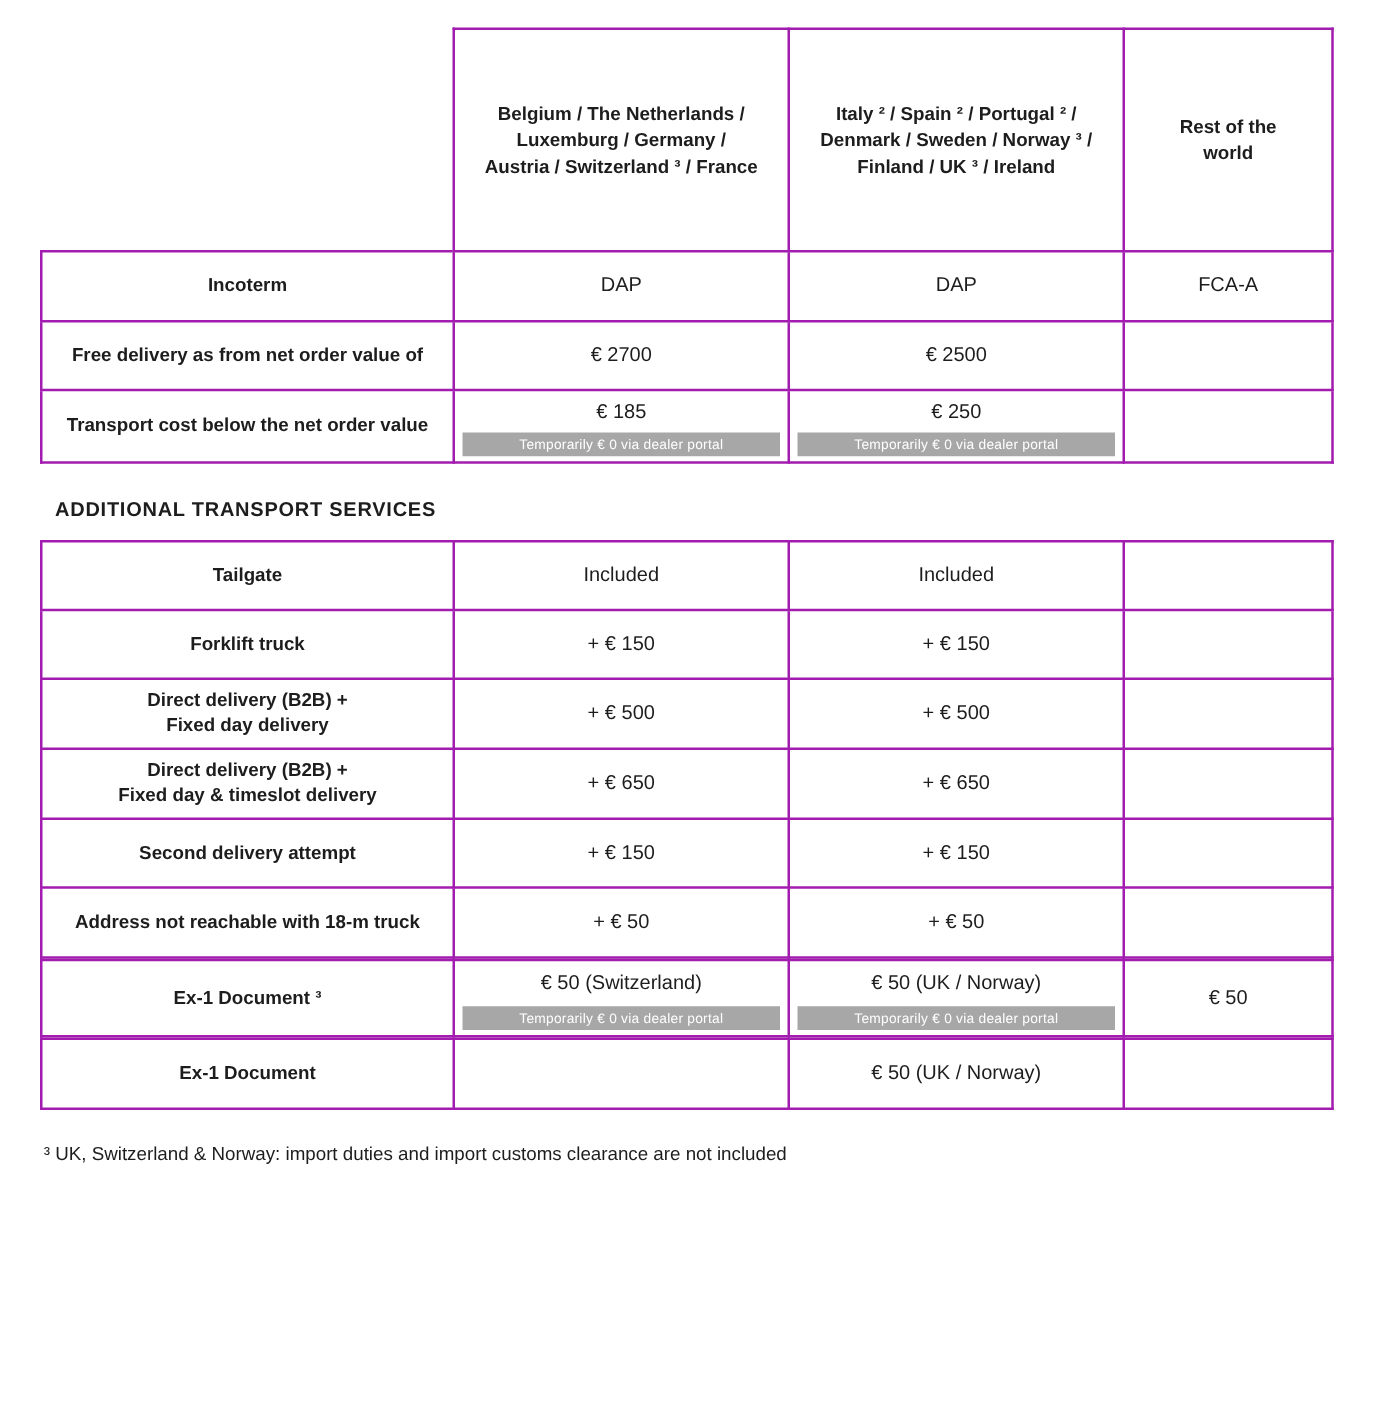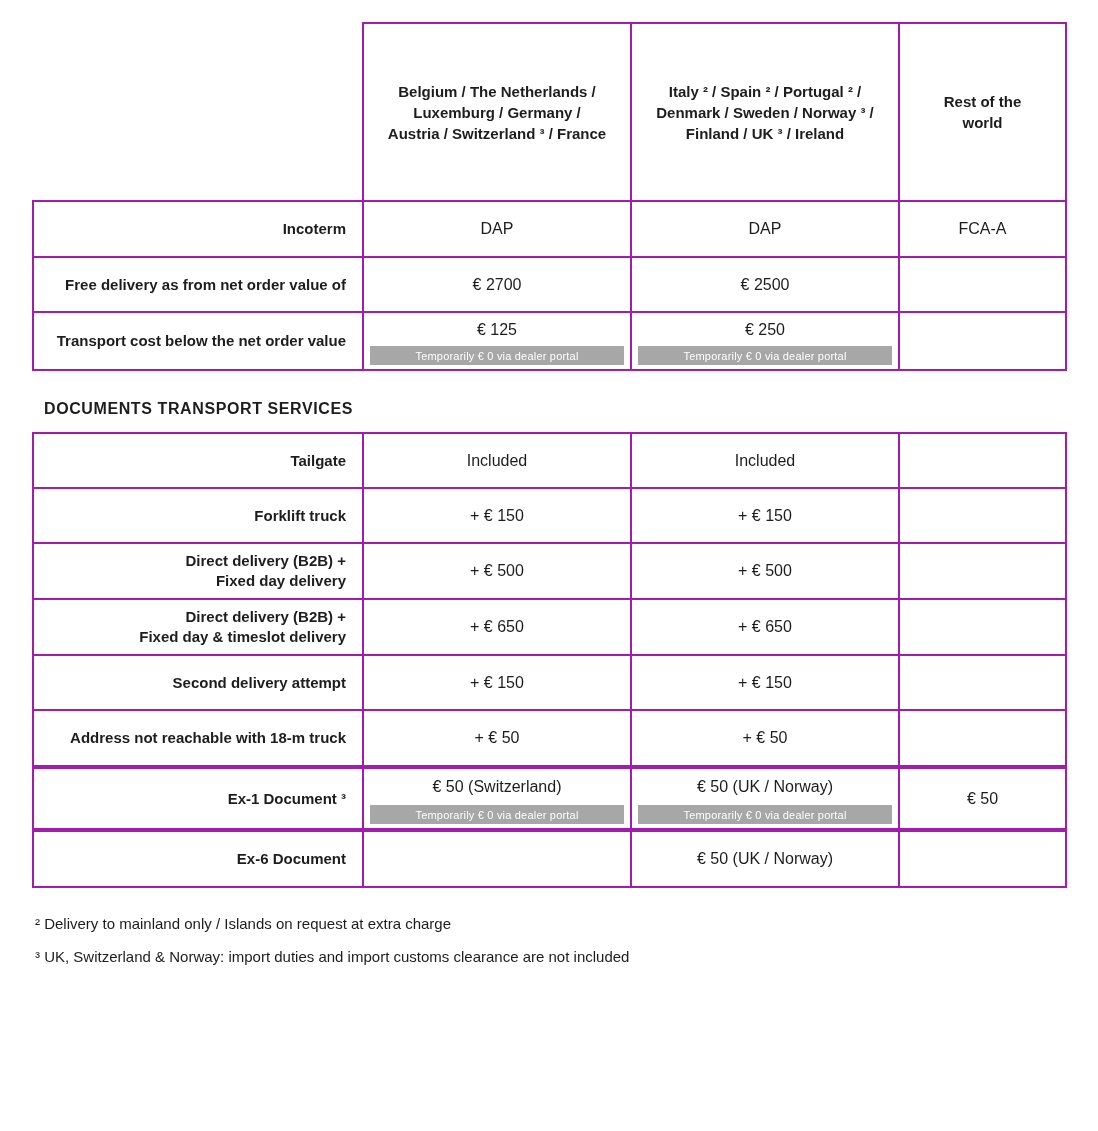--- a/index.html
+++ b/index.html
@@ -26,21 +26,21 @@
     line-height: 21px;
     text-align: center;
     vertical-align: middle;
     padding: 0 22px;
     height: 178px;
   }
   th.rowlabel {
     font-weight: bold;
     font-size: 15px;
     line-height: 20px;
-    text-align: right;
+    text-align: center;
     vertical-align: middle;
     white-space: pre-line;
     padding: 0 16px;
   }
   td.val-cell {
     text-align: center;
     vertical-align: middle;
     font-size: 16px;
     padding: 0;
   }
@@ -114,36 +114,36 @@
     <tr class="h55">
       <th class="rowlabel">Free delivery as from net order value of</th>
       <td class="val-cell">€ 2700</td>
       <td class="val-cell">€ 2500</td>
       <td class="val-cell"></td>
     </tr>
     <tr class="h56">
       <th class="rowlabel">Transport cost below the net order value</th>
       <td class="val-cell has-badge">
         <div class="cellflex">
-          <div class="val">€ 125</div>
+          <div class="val">€ 185</div>
           <div class="badge">Temporarily € 0 via dealer portal</div>
         </div>
       </td>
       <td class="val-cell has-badge">
         <div class="cellflex">
           <div class="val">€ 250</div>
           <div class="badge">Temporarily € 0 via dealer portal</div>
         </div>
       </td>
       <td class="val-cell"></td>
     </tr>
   </tbody>
     </table>
 
-  <div class="section-heading">DOCUMENTS TRANSPORT SERVICES</div>
+  <div class="section-heading">ADDITIONAL TRANSPORT SERVICES</div>
   <table class="tbl">
     <colgroup>
       <col style="width:330px">
         <col style="width:268px">
         <col style="width:268px">
         <col style="width:167px">
     </colgroup>
     <tbody>
         <tr class="h55">
       <th class="rowlabel">Tailgate</th>
@@ -215,26 +215,25 @@
 
   <table class="tbl">
     <colgroup>
       <col style="width:330px">
         <col style="width:268px">
         <col style="width:268px">
         <col style="width:167px">
     </colgroup>
     <tbody>
         <tr class="h56">
-      <th class="rowlabel">Ex-6 Document</th>
+      <th class="rowlabel">Ex-1 Document</th>
       <td class="val-cell"></td>
       <td class="val-cell">€ 50 (UK / Norway)</td>
       <td class="val-cell"></td>
     </tr>
   </tbody>
     </table>
 
   <div class="footnotes">
-    <div class="footnote">² Delivery to mainland only / Islands on request at extra charge</div>
     <div class="footnote">³ UK, Switzerland &amp; Norway: import duties and import customs clearance are not included</div>
   </div>
 
 </div>
 
 </body></html>

